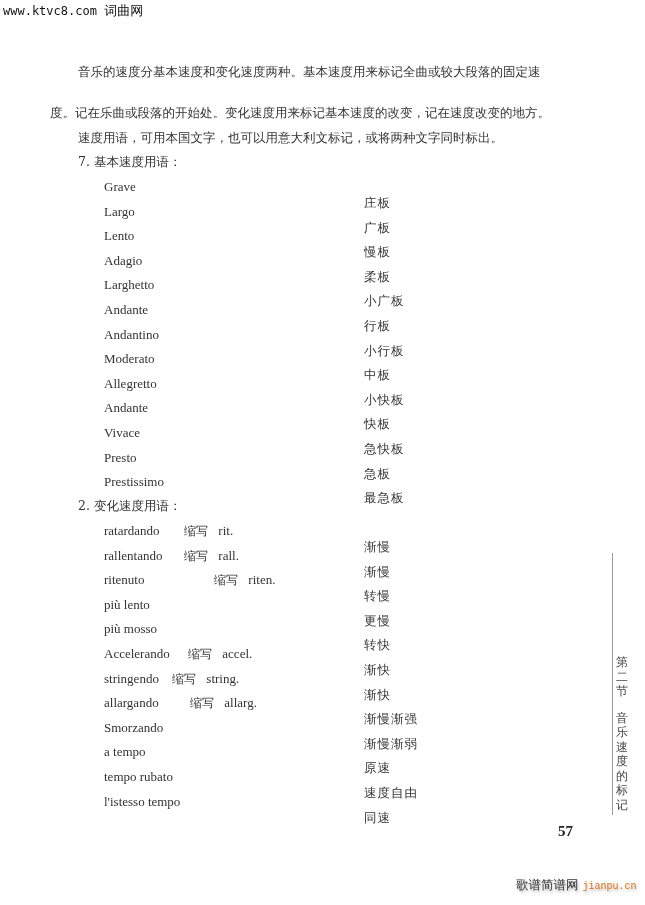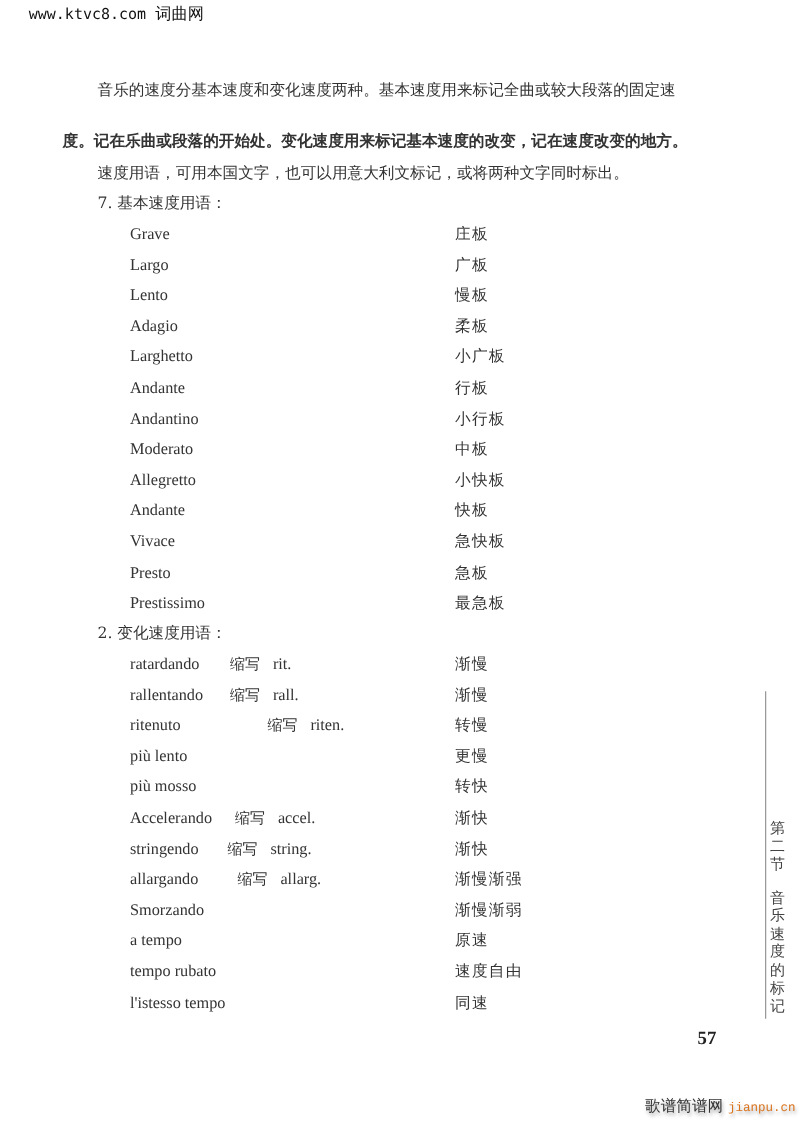--- a/index.html
+++ b/index.html
@@ -1,45 +1,45 @@
 <!DOCTYPE html>
 <html><head>
   <meta charset="utf-8">
   <style>
     html, body { margin:0; padding:0; }
     body { width:645px; height:905px; background:#ffffff; position:relative; overflow:hidden;
       font-family:"DejaVu Serif", "Liberation Serif", serif; color:#2a2a2a; }
     .watermark-top { position:absolute; left:3px; top:2px; font-size:12px; color:#111;
-      font-family:"DejaVu Sans Mono", "Liberation Mono", monospace; letter-spacing:0;margin-left:20px; }
+      font-family:"DejaVu Sans Mono", "Liberation Mono", monospace; letter-spacing:0; }
     .watermark-top .cn { font-family:"DejaVu Sans", sans-serif; font-size:13px; }
     .para { position:absolute; font-size:12.5px; line-height:16px; white-space:nowrap; color:#333; }
     .heading { position:absolute; left:78px; font-size:12.5px; color:#333; }
     .row { position:absolute; font-size:12.5px; color:#333; white-space:nowrap; }
     .row .it { position:absolute; left:0; font-family:"Liberation Serif", serif; font-size:13px; }
     .row .abbr { position:absolute; font-family:"Liberation Serif", serif; font-size:13px; }
-    .row .cn { position:absolute; left:260px; letter-spacing:1px; }
+    .row .cn { position:absolute; left:260px; letter-spacing:1px;margin-top:16px; }
     .side-line { position:absolute; left:612px; top:553px; width:1px; height:262px; background:#999; }
     .side-text { position:absolute; left:614px; top:655px; width:16px; font-size:12px; line-height:14.5px;
       color:#444; text-align:center; }
     .page-num { position:absolute; left:558px; top:823px; font-family:"Liberation Serif", serif;
       font-weight:bold; font-size:15px; color:#222; }
     .watermark-bottom { position:absolute; left:516px; top:877px; font-size:12.5px; color:#333;
       text-shadow:1px 2px 3px #aaa; }
     .watermark-bottom .domain { color:#d9731c; font-family:Liberation Mono, monospace; font-size:10px; }
   </style>
 </head>
 <body>
 
 <div class="watermark-top">
   <span>www.ktvc8.com</span>
   <span class="cn">词曲网</span>
 </div>
 
 <div class="para" style="left:78px; top:64px;">音乐的速度分基本速度和变化速度两种。基本速度用来标记全曲或较大段落的固定速</div>
-<div class="para" style="left:50px; top:105px;font-weight:bold;">度。记在乐曲或段落的开始处。变化速度用来标记基本速度的改变，记在速度改变的地方。</div>
+<div class="para" style="left:50px; top:105px;">度。记在乐曲或段落的开始处。变化速度用来标记基本速度的改变，记在速度改变的地方。</div>
 <div class="para" style="left:78px; top:130px;">速度用语，可用本国文字，也可以用意大利文标记，或将两种文字同时标出。</div>
 
 <div class="heading" style="top:154px;">7. 基本速度用语：</div>
 
 <div id="list1">
     <div class="row" style="left: 104px; top: 179px; width: 340px;">
       <span class="it">Grave</span>
       <span class="cn">庄板</span>
     </div>
     <div class="row" style="left: 104px; top: 203.6px; width: 340px;">
@@ -118,21 +118,21 @@
       <span class="it">più  mosso</span>
       <span class="cn">转快</span>
     </div>
     <div class="row" style="left: 104px; top: 646px; width: 340px;">
       <span class="it">Accelerando</span>
       <span class="abbr" style="left: 84px;"><span style="font-family: &quot;DejaVu Serif&quot;, serif; font-size: 12px;">缩写  </span>&nbsp;<span> accel.</span></span>
       <span class="cn">渐快</span>
     </div>
     <div class="row" style="left: 104px; top: 670.6px; width: 340px;">
       <span class="it">stringendo</span>
-      <span class="abbr" style="left: 78px;"><span style="font-family: &quot;DejaVu Serif&quot;, serif; font-size: 12px;">缩写  </span>&nbsp;<span> string.</span></span>
+      <span class="abbr" style="left: 68px;"><span style="font-family: &quot;DejaVu Serif&quot;, serif; font-size: 12px;">缩写  </span>&nbsp;<span> string.</span></span>
       <span class="cn">渐快</span>
     </div>
     <div class="row" style="left: 104px; top: 695.2px; width: 340px;">
       <span class="it">allargando</span>
       <span class="abbr" style="left: 86px;"><span style="font-family: &quot;DejaVu Serif&quot;, serif; font-size: 12px;">缩写  </span>&nbsp;<span> allarg.</span></span>
       <span class="cn">渐慢渐强</span>
     </div>
     <div class="row" style="left: 104px; top: 719.8px; width: 340px;">
       <span class="it">Smorzando</span>
       <span class="cn">渐慢渐弱</span>

